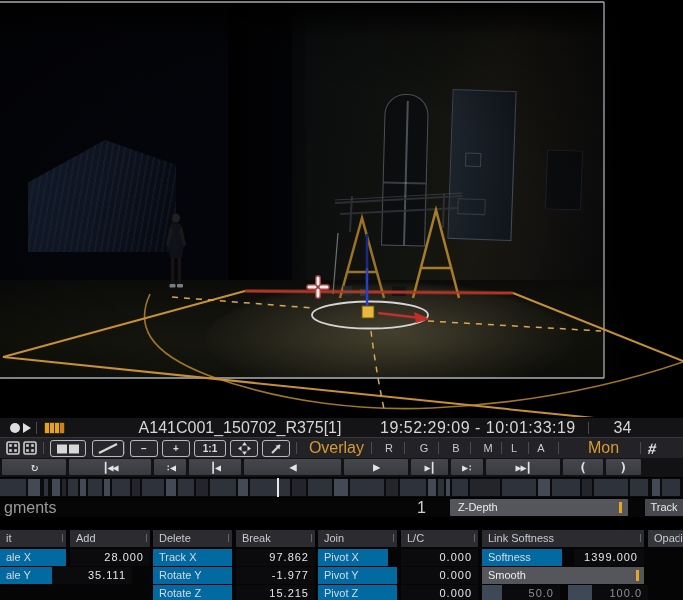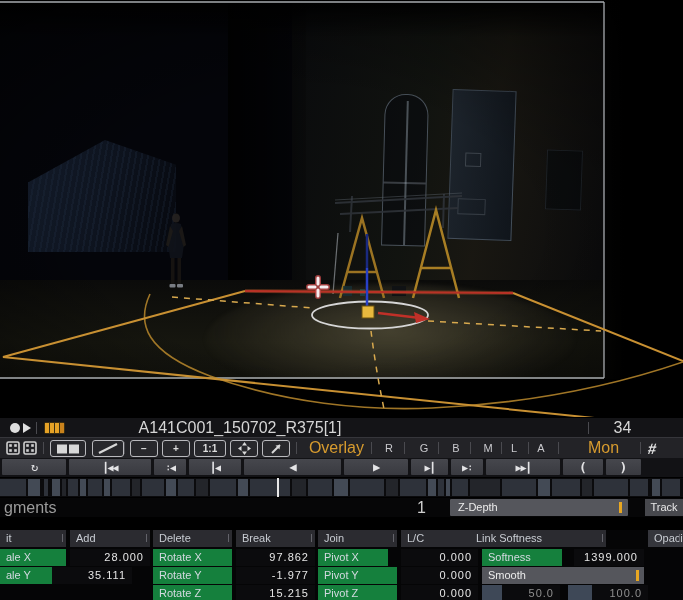--- a/index.html
+++ b/index.html
@@ -77,21 +77,21 @@
 
   .zdbtn{position:absolute;left:450px;top:1px;width:178px;height:17px;background:#55565c;border-radius:1px;}
   .zdbtn span{position:absolute;left:8px;font-size:11px;line-height:17px;color:#ececec;}
   .otick{position:absolute;width:3px;height:11px;top:3px;background:#e8a722;}
   .trkbtn{position:absolute;left:645px;top:1px;width:38px;height:17px;background:#47484d;text-align:center;
           font-size:11px;line-height:17px;color:#e8e8e8;}
 
   .hcell{position:absolute;top:0;height:17px;background:#2b2b30;color:#c8ccd2;font-size:11px;line-height:17px;
          padding-left:6px;box-sizing:border-box;overflow:hidden;}
   .hcell::after{content:"";position:absolute;right:3px;top:4px;width:1px;height:8px;background:#63636a;}
-  .lcell{position:absolute;height:17px;background:#15803d;color:#d3d9e0;font-size:11px;line-height:17px;
+  .lcell{position:absolute;height:17px;background:#0369a1;color:#d3d9e0;font-size:11px;line-height:17px;
          padding-left:6px;box-sizing:border-box;overflow:hidden;}
   .vcell{position:absolute;height:17px;background:#0b0b0d;color:#e6e6e6;font-size:11px;line-height:17px;
          text-align:right;padding-right:6px;box-sizing:border-box;letter-spacing:1px;}
   .vdim{color:#8f8f8f;}
   .smoothbtn{position:absolute;height:17px;background:#55565c;color:#ececec;font-size:11px;line-height:17px;
          padding-left:6px;box-sizing:border-box;}
   .stub{position:absolute;height:17px;background:#3e4857;}
   .prow{position:absolute;left:0;width:683px;height:17px;}
 </style>
 </head>
@@ -188,20 +188,21 @@
     <span class="circle-ic"></span>
     <span class="tri-ic"></span>
     <div class="sep" style="left:36px"></div>
     <div class="obars">
         <i></i>
         <i></i>
         <i></i>
         <i></i>
       </div>
     <div class="abs txt" style="left:130px;width:220px;text-align:center">A141C001_150702_R375[1]</div>
+    <div class="abs txt mono" style="left:380px;width:185px;text-align:center">19:52:29:09 - 10:01:33:19</div>
     <div class="sep" style="left:588px"></div>
     <div class="abs txt" style="left:600px;width:45px;text-align:center">34</div>
   </div>
 
   <div class="bar-tools">
     <svg class="gatebox" style="left:6px" viewBox="0 0 14 14">
       <rect x="1" y="1" width="12" height="12" rx="1.5" fill="none" stroke="#d0d0d0" stroke-width="1.6"></rect>
       <rect x="3.2" y="3.2" width="2.6" height="2.6" fill="#d0d0d0"></rect>
         <rect x="8.2" y="3.2" width="2.6" height="2.6" fill="#d0d0d0"></rect>
       <rect x="3.2" y="8.2" width="2.6" height="2.6" fill="#d0d0d0"></rect>
@@ -359,28 +360,28 @@
 
   <div class="panel-params">
 
     <div class="prow" style="top:0">
       <div class="hcell" style="left:0;width:66px">it</div>
       <div class="hcell" style="left:70px;width:80px">Add</div>
       <div class="hcell" style="left:153px;width:79px">Delete</div>
       <div class="hcell" style="left:236px;width:79px">Break</div>
       <div class="hcell" style="left:318px;width:79px">Join</div>
       <div class="hcell" style="left:401px;width:77px">L/C</div>
-      <div class="hcell" style="left:470px;width:136px">Link Softness</div>
+      <div class="hcell" style="left:482px;width:162px">Link Softness</div>
       <div class="hcell" style="left:648px;width:35px;background:#35363c">Opacity</div>
     </div>
 
     <div class="prow" style="top:19px">
       <div class="lcell" style="left:0;width:66px">ale X</div>
       <div class="vcell" style="left:70px;width:80px">28.000</div>
-      <div class="lcell" style="left:153px;width:79px">Rotate X</div>
+      <div class="lcell" style="left:153px;width:79px">Track X</div>
       <div class="vcell" style="left:236px;width:79px">97.862</div>
       <div class="lcell" style="left:318px;width:70px">Pivot X</div>
       <div class="vcell" style="left:401px;width:77px">0.000</div>
       <div class="lcell" style="left:482px;width:80px">Softness</div>
       <div class="vcell" style="left:574px;width:70px">1399.000</div>
     </div>
 
     <div class="prow" style="top:37px">
       <div class="lcell" style="left:0;width:66px">ale Y</div>
       <div class="vcell" style="left:52px;width:80px">35.111</div>

